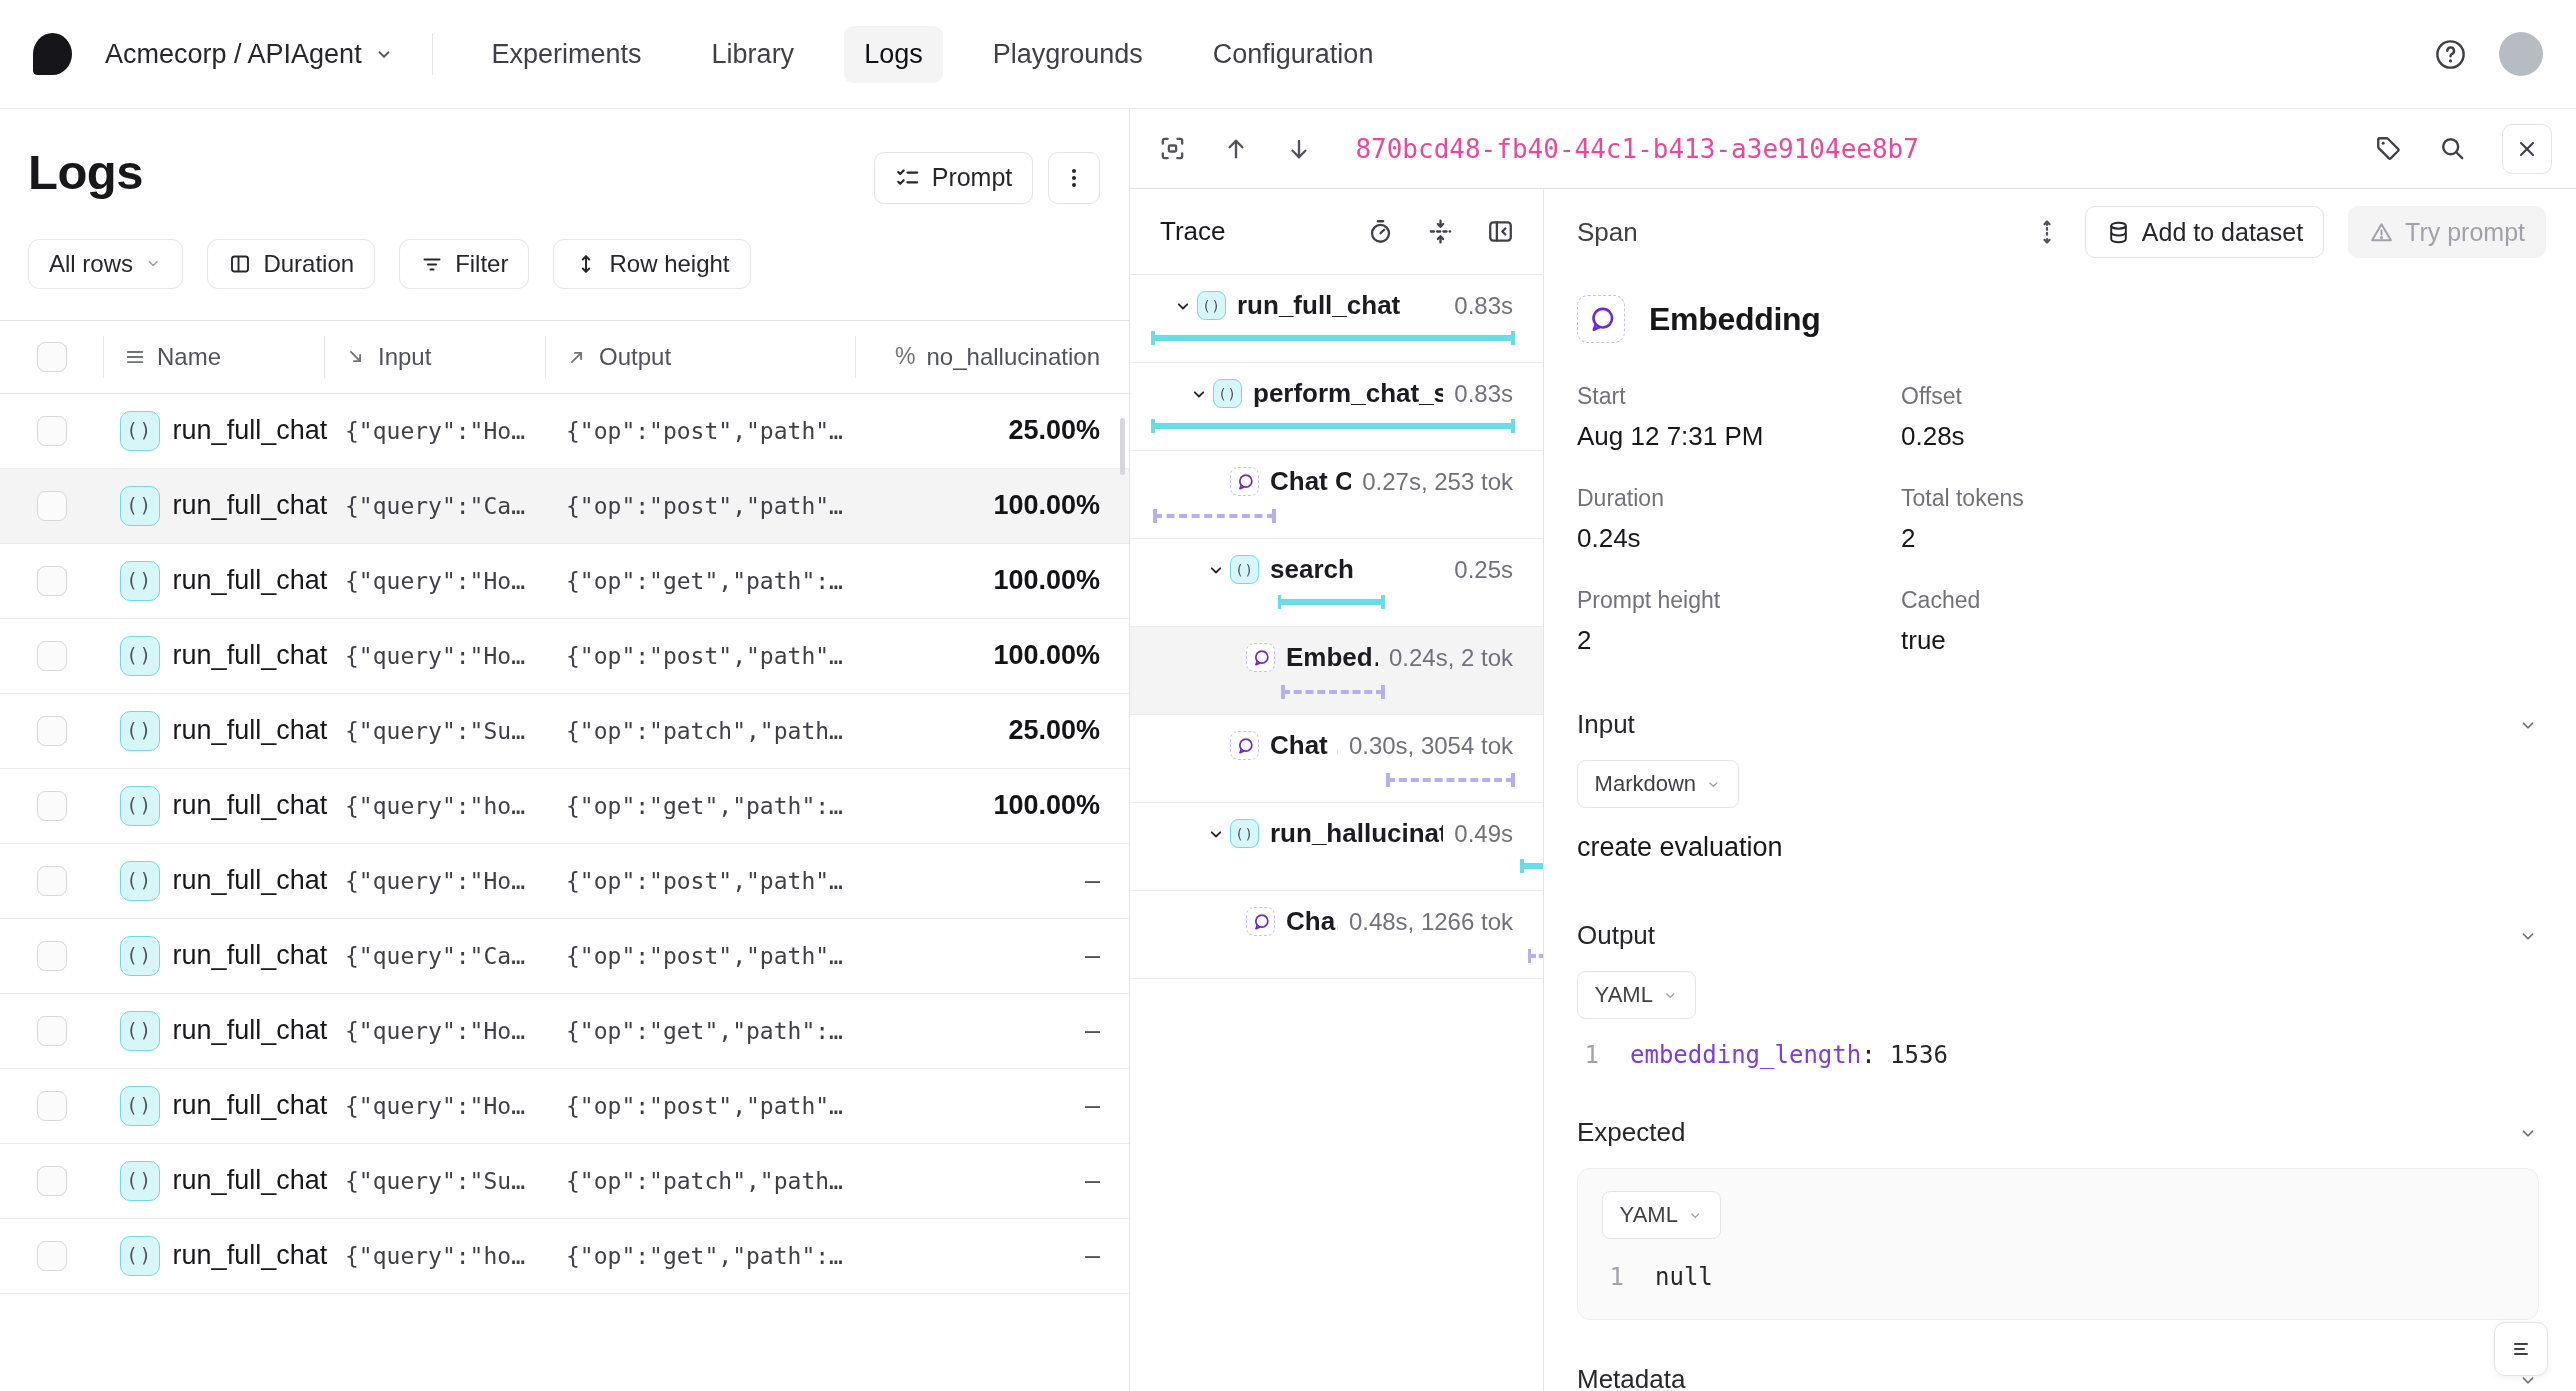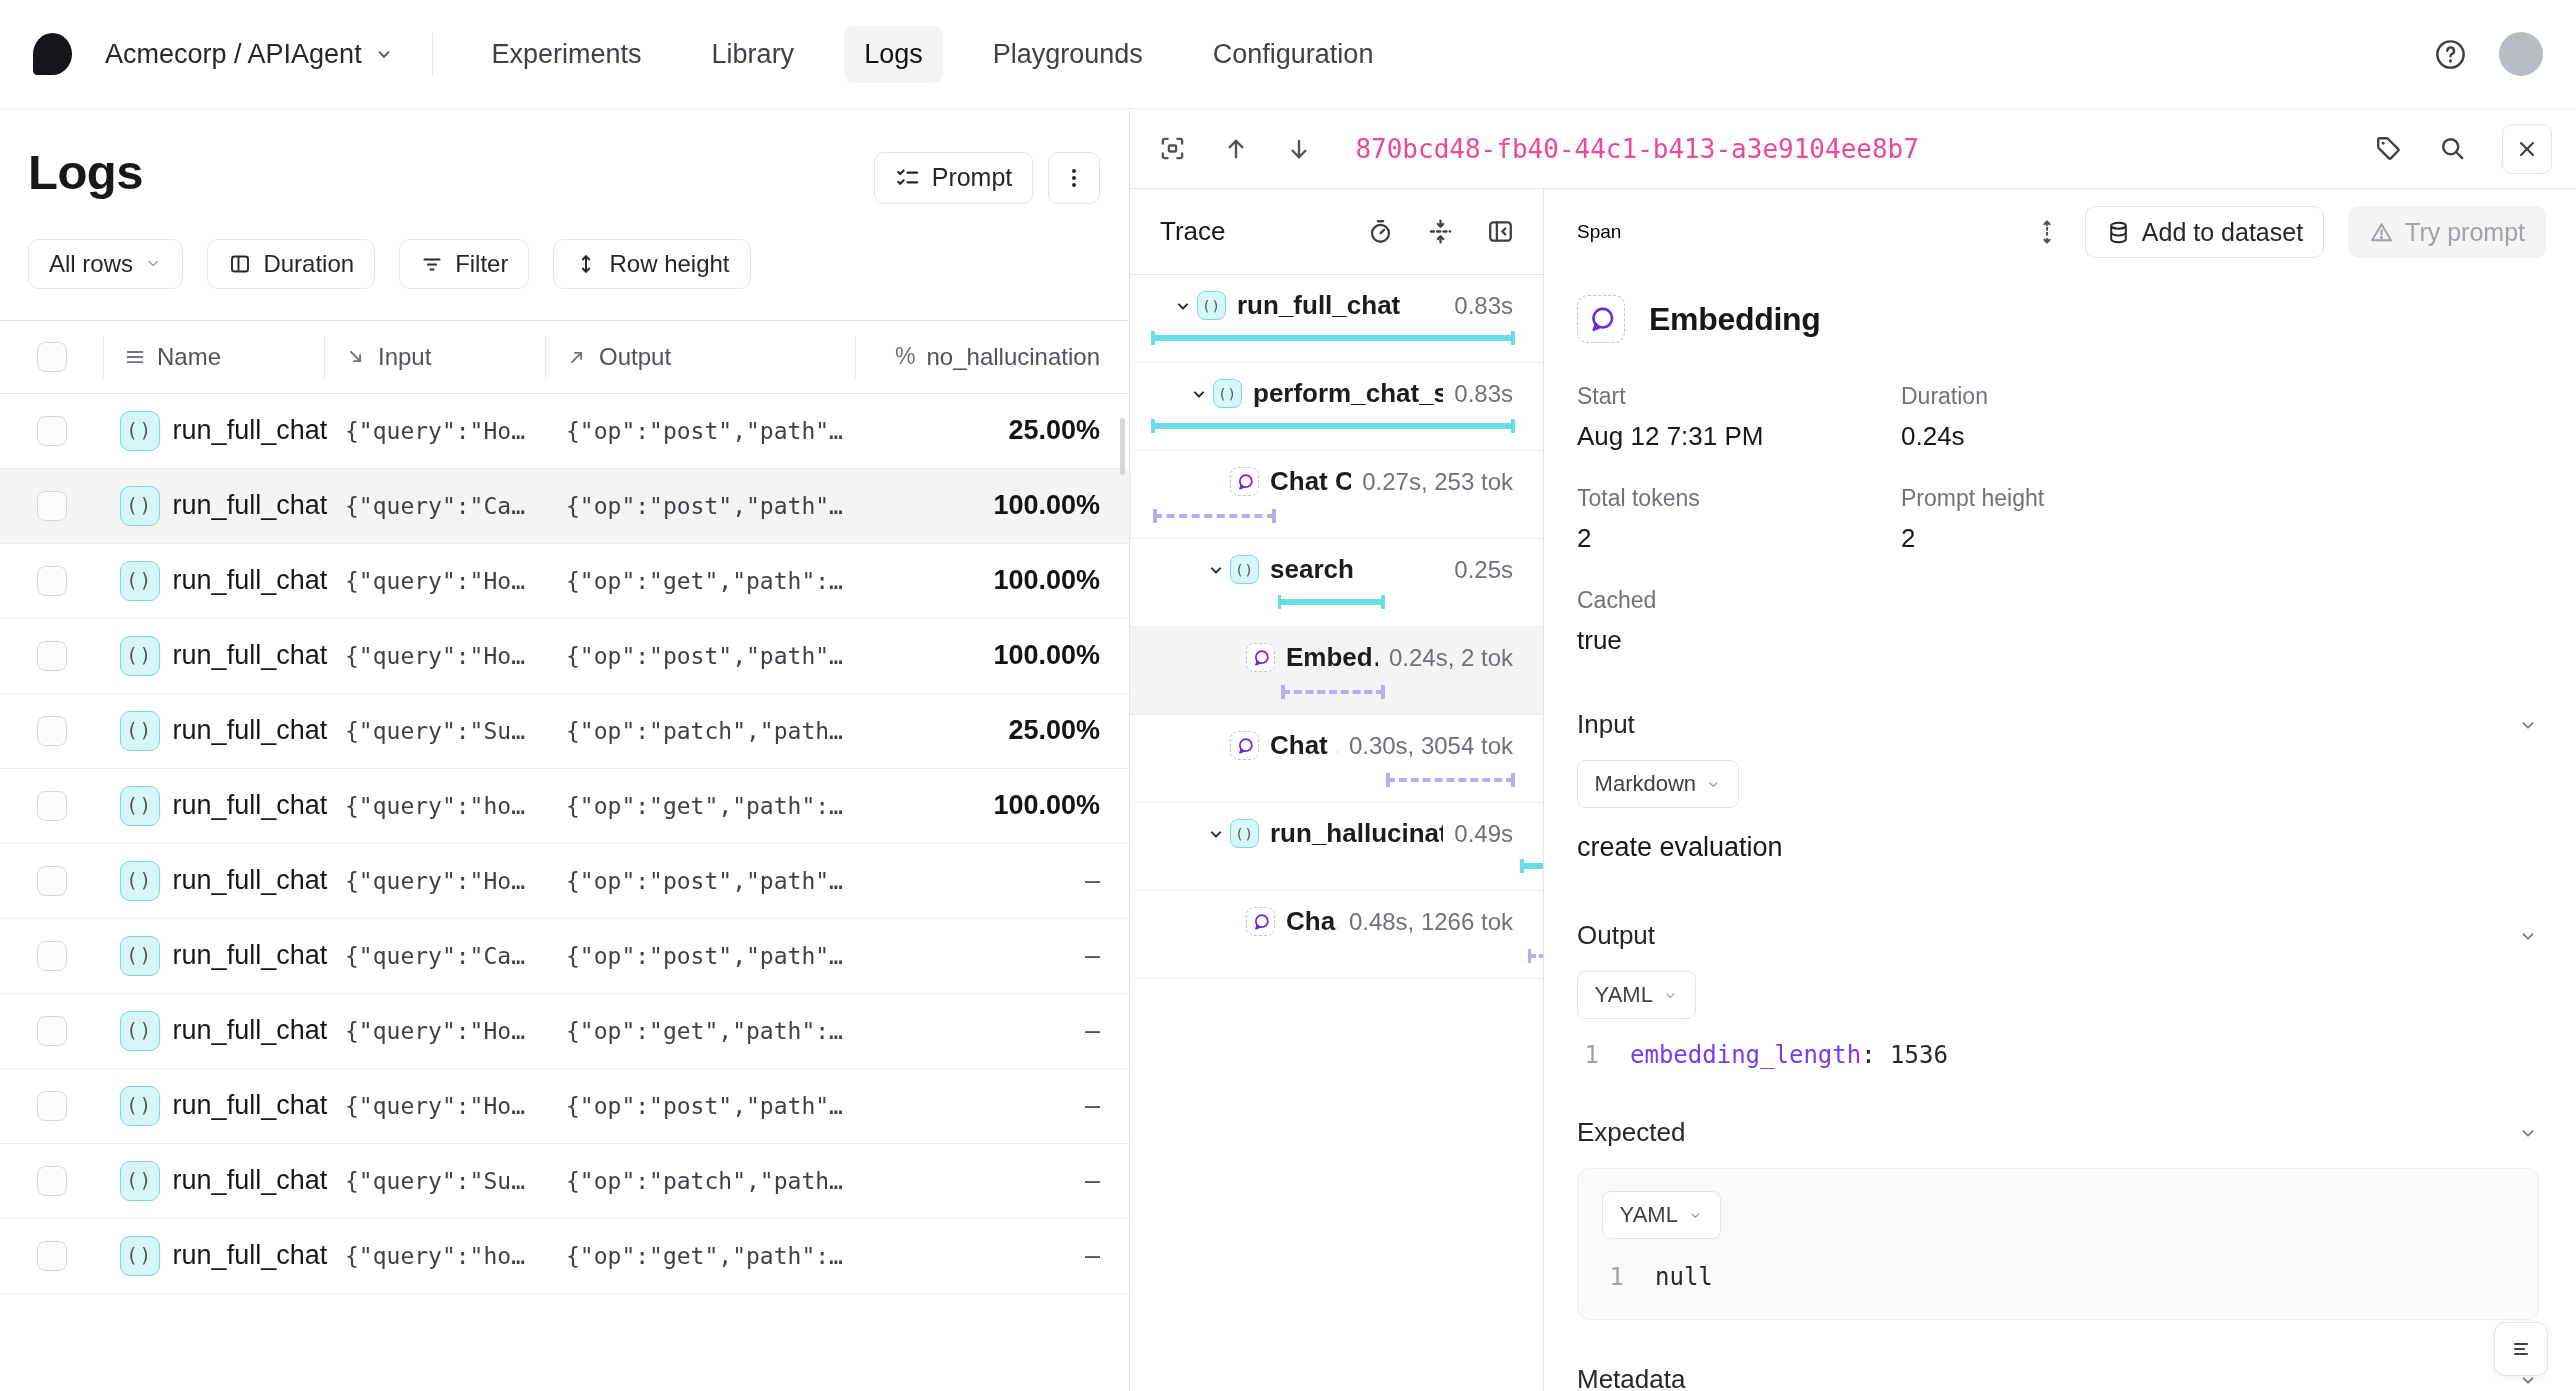--- a/index.html
+++ b/index.html
@@ -79,21 +79,21 @@
   .sbar.solid{height:6.4px;top:10px;background:#68dde3;}
   .sbar.solid::before,.sbar.solid::after{content:"";position:absolute;top:-3.7px;width:3.7px;height:14px;background:#68dde3;}
   .sbar.solid::before{left:-0.9px}.sbar.solid::after{right:-0.9px}
   .sbar.dashed{height:0;top:13px;border-top:4.6px dashed #b5aef2;}
   .sbar.dashed::before,.sbar.dashed::after{content:"";position:absolute;top:-9.2px;width:3.7px;height:14px;background:#b5aef2;}
   .sbar.dashed::before{left:-0.9px}.sbar.dashed::after{right:-0.9px}
 
   
   .span-panel{flex:1;min-width:0;position:relative;overflow:hidden;}
   .span-head{height:86px;display:flex;align-items:center;padding:0 30px 0 33px;box-sizing:border-box;gap:24px;}
-  .span-label{font-size:19px;color:#000000;flex:1;}
+  .span-label{font-size:26px;color:#404040;flex:1;}
   .btn.ghost{background:#f4f4f5;border-color:#f4f4f5;color:#a1a1aa;}
   .span-body{padding:0 37px 0 33px;height:calc(100% - 86px);box-sizing:border-box;position:relative;}
   .span-title-row{display:flex;align-items:center;gap:24px;margin-top:20px;}
   .llm-big{width:48px;height:48px;border:1.8px dashed #c3bdf4;border-radius:11px;display:flex;align-items:center;justify-content:center;box-sizing:border-box;}
   .span-title{font-size:32px;font-weight:700;letter-spacing:-0.3px;}
   .details{display:grid;grid-template-columns:324px 1fr;row-gap:33px;margin-top:40px;}
   .dlabel{font-size:23px;color:#71717a;}
   .dvalue{font-size:26px;color:#18181b;margin-top:11px;}
   .sec-head{display:flex;align-items:center;justify-content:space-between;}
   .sec-title{font-size:26px;color:#27272a;font-weight:500;}
@@ -645,20 +645,24 @@
               </span>
             <span class="span-title">Embedding</span>
           </div>
 
           <div class="details">
             <div>
                 <div class="dlabel">Start</div>
                 <div class="dvalue">Aug 12 7:31 PM</div>
               </div>
             <div>
+                <div class="dlabel">Offset</div>
+                <div class="dvalue">0.28s</div>
+              </div>
+            <div>
                 <div class="dlabel">Duration</div>
                 <div class="dvalue">0.24s</div>
               </div>
             <div>
                 <div class="dlabel">Total tokens</div>
                 <div class="dvalue">2</div>
               </div>
             <div>
                 <div class="dlabel">Prompt height</div>
                 <div class="dvalue">2</div>

